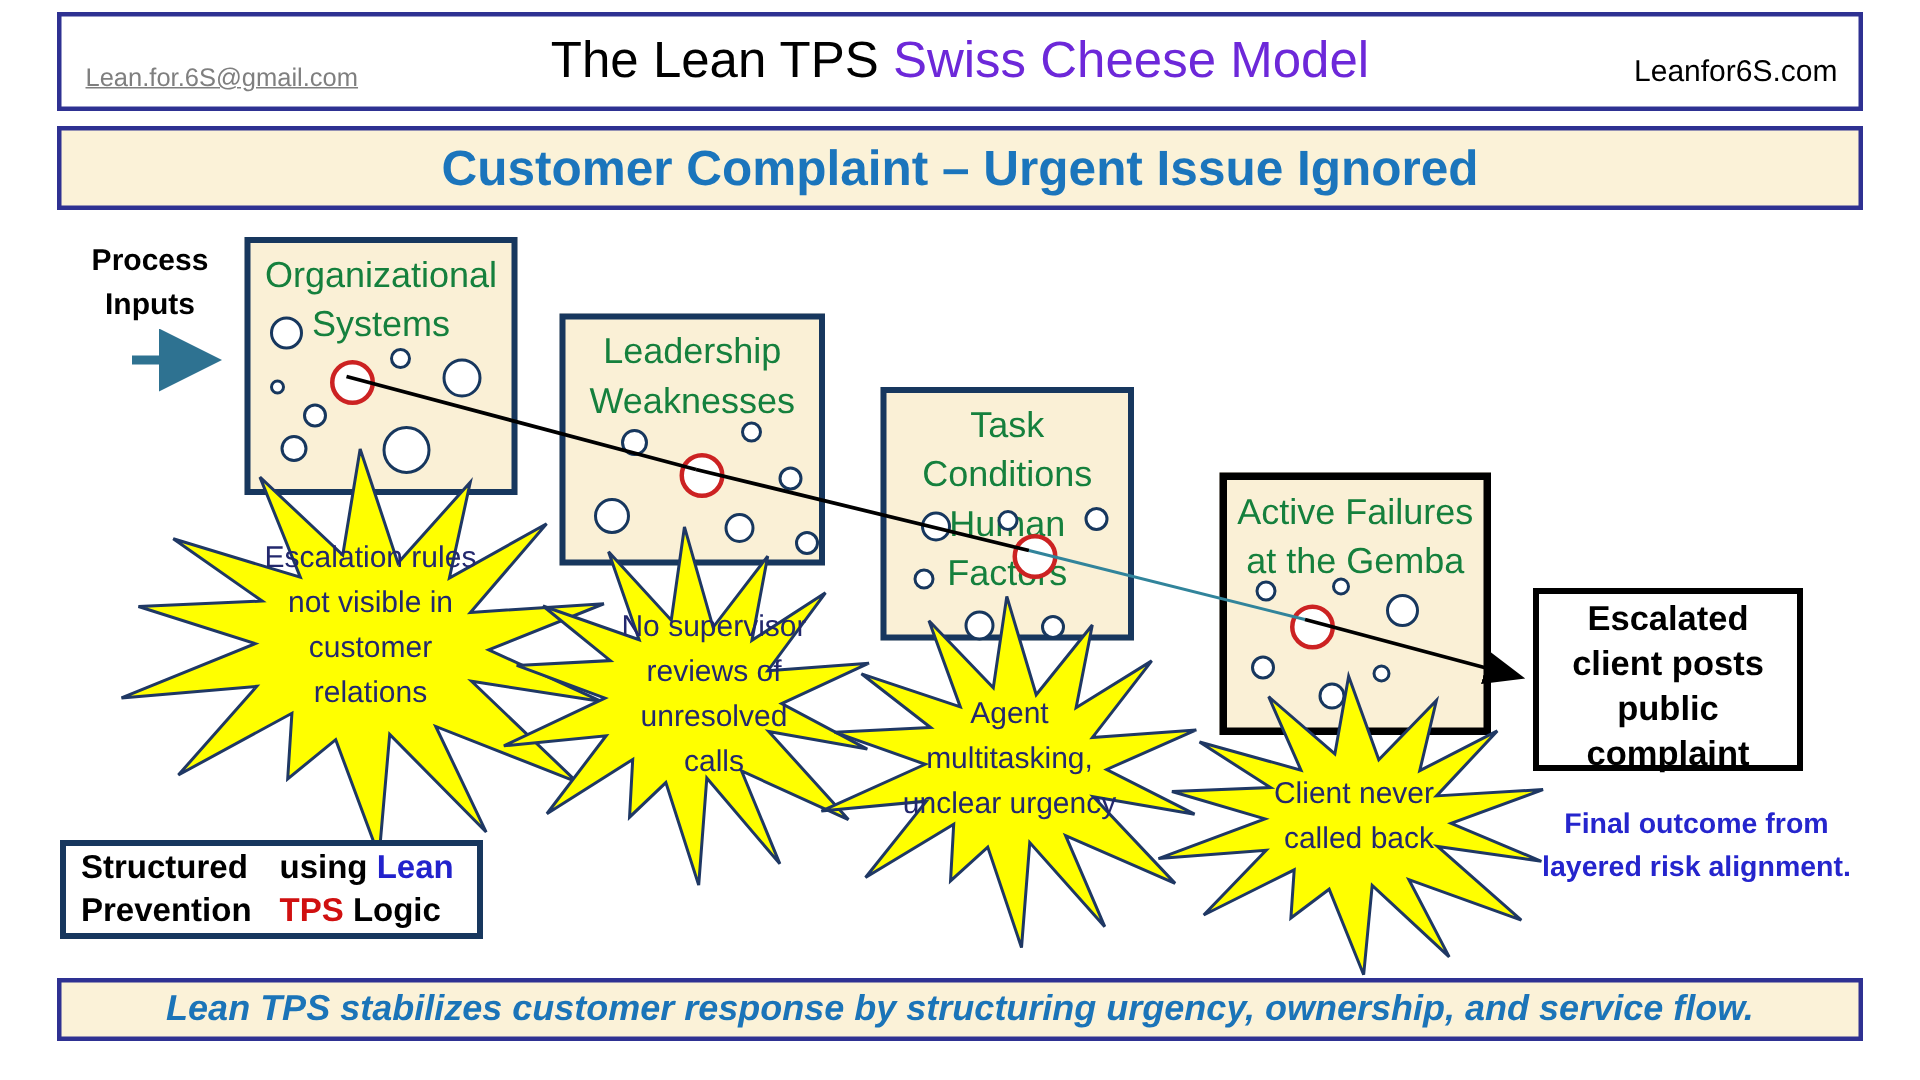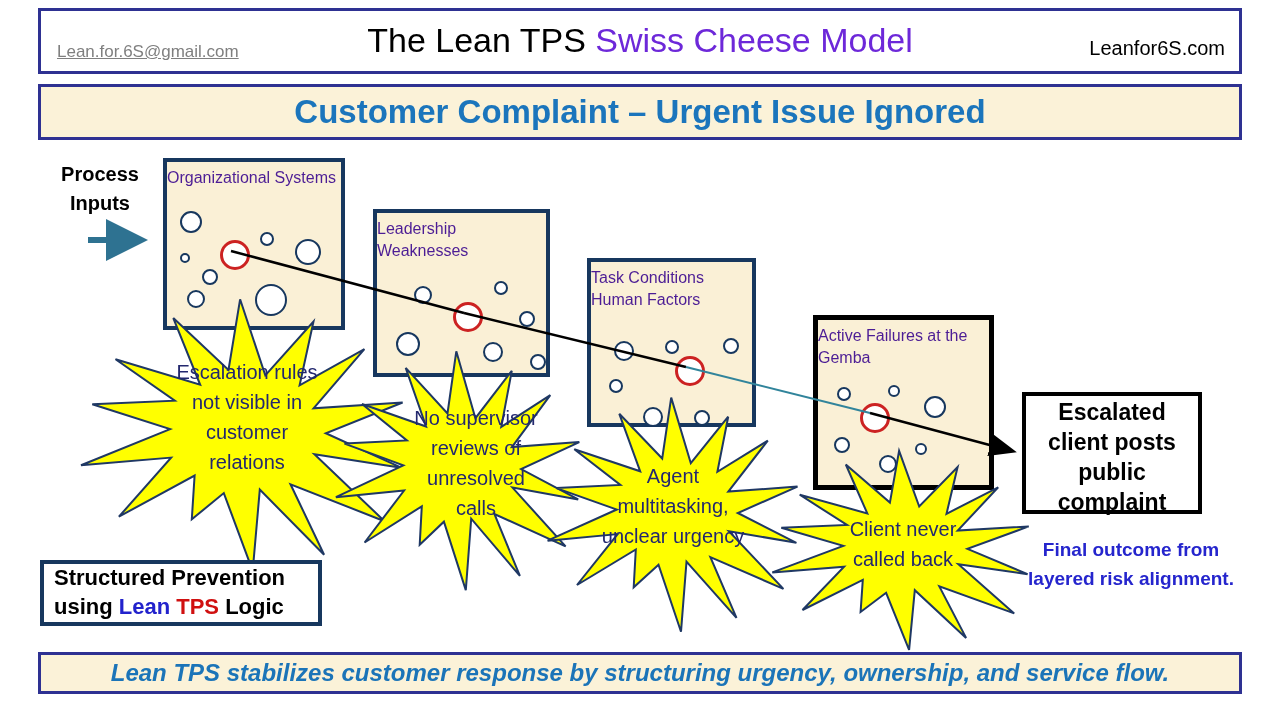--- a/index.html
+++ b/index.html
@@ -28,21 +28,21 @@
   .footer-text{font-size:24px;font-weight:bold;font-style:italic;color:#1B74B8;}
 
   
   .process-label{left:48px;top:160px;width:104px;text-align:center;font-size:20px;
                  font-weight:bold;color:#000;line-height:1.45;white-space:pre-line;z-index:3;}
 
   
   .slice{position:absolute;background:#FAF0D6;border:4px solid #17375E;
          box-sizing:border-box;z-index:1;}
   .slice.last{border:5px solid #000;}
-  .slice-label{color:#4c1d95;font-size:16px;line-height:1.38;
+  .slice-label{color:#15803d;font-size:24px;line-height:1.38;text-align:center;
                padding-top:5px;}
   .hole{position:absolute;background:#fff;border:2px solid #17375E;border-radius:50%;
         box-sizing:border-box;}
   .hole.red{border:3px solid #CC2222;}
 
   
   .overlay{position:absolute;left:0;top:0;z-index:2;pointer-events:none;}
   .star{fill:#FFFF00;stroke:#1F3864;stroke-width:2;}
 
   
@@ -54,21 +54,21 @@
   .outcome-box{left:1022px;top:392px;width:180px;height:122px;background:#fff;
                border:4px solid #000;box-sizing:border-box;z-index:3;}
   .outcome-text{width:150px;margin:2px auto 0 auto;text-align:center;font-size:23px;
                 font-weight:bold;color:#000;line-height:1.3;}
   .outcome-caption{left:1020px;top:536px;width:222px;text-align:center;font-size:19px;
                    font-weight:bold;color:#2525CD;line-height:1.5;z-index:3;}
 
   
   .prevention-box{left:40px;top:560px;width:282px;height:66px;background:#fff;
                   border:4px solid #17375E;box-sizing:border-box;z-index:3;
-                  display:flex;flex-direction:column;justify-content:center;
+                  display:flex;flex-direction:row;justify-content:center;
                   padding-left:10px;}
   .prevention-line{font-size:22px;font-weight:bold;color:#000;line-height:1.3;}
   .prevention-line .blue{color:#2222CC;}
   .prevention-line .red{color:#D01010;}
 </style>
 </head>
 <body>
 
 <div id="stage">
 
@@ -145,21 +145,21 @@
         <polygon points="240.1,299.3 265.3,375.4 313.5,321.5 299.6,385.3 364.4,349.2 313.6,408.3 402.6,402.5 325.8,433.2 401.2,467.7 314.4,454.2 384.5,521.2 290.5,484.3 324.1,554.7 259.8,489.6 252.7,570.9 223.8,493.1 191.8,519.3 194.6,475.5 118.9,516.7 171.1,457.6 81.0,465.3 170.1,429.1 92.3,404.3 174.8,400.7 115.5,359.2 200.2,384.8 173.3,318.1 228.5,370.0" class="star"></polygon>
         <polygon points="456.3,351.3 475.4,418.2 511.8,370.8 501.3,426.9 550.3,395.2 511.9,447.1 579.3,442.1 521.1,469.1 578.2,499.4 512.5,487.6 565.6,546.4 494.4,514.0 519.9,575.9 471.2,518.7 465.8,590.1 443.9,521.7 419.7,544.8 421.8,506.3 364.6,542.5 404.1,490.5 335.9,497.2 403.3,465.4 344.5,443.6 406.9,440.4 362.0,404.0 426.1,426.5 405.7,367.8 447.5,413.5" class="star"></polygon>
         <polygon points="671.2,397.6 690.8,463.2 728.2,416.7 717.4,471.8 767.8,440.6 728.3,491.6 797.5,486.6 737.8,513.0 796.4,542.8 728.9,531.2 783.4,588.9 710.4,557.1 736.5,617.8 686.5,561.7 681.0,631.7 658.5,564.7 633.7,587.3 635.8,549.5 577.0,585.0 617.6,534.1 547.6,540.7 616.8,509.5 556.4,488.1 620.4,485.0 574.3,449.2 640.2,471.3 619.3,413.8 662.2,458.5" class="star"></polygon>
         <polygon points="899.1,450.8 919.2,506.5 957.6,467.0 946.5,513.8 998.2,487.3 957.7,530.6 1028.7,526.4 967.4,548.9 1027.6,574.2 958.4,564.3 1014.2,613.4 939.3,586.4 966.1,637.9 914.8,590.2 909.1,649.8 886.1,592.8 860.6,612.0 862.8,579.9 802.5,610.0 844.1,566.8 772.3,572.4 843.3,545.9 781.3,527.7 847.0,525.0 799.7,494.7 867.3,513.4 845.8,464.5 889.9,502.6" class="star"></polygon>
       </g>
   </svg>
 
   <div class="star-text" style="left:247px;top:417px;width:150px;">Escalation rules not visible in customer relations</div>
   <div class="star-text" style="left:476px;top:463px;width:130px;">No supervisor reviews of unresolved calls</div>
   <div class="star-text" style="left:673px;top:506px;width:150px;">Agent multitasking, unclear urgency</div>
-  <div class="star-text" style="left:903px;top:544px;width:160px;">Client never called back</div>
+  <div class="star-text" style="left:876px;top:544px;width:160px;text-align:right;">Client never called back</div>
 
   <div class="abs outcome-box">
     <div class="outcome-text">Escalated client posts public complaint</div>
   </div>
   <div class="abs outcome-caption">Final outcome from layered risk alignment.</div>
 
   <div class="abs prevention-box">
     <div class="prevention-line">Structured Prevention</div>
     <div class="prevention-line"><span>using</span><span class="blue"> Lean</span><span class="red"> TPS</span><span> Logic</span></div>
   </div>

